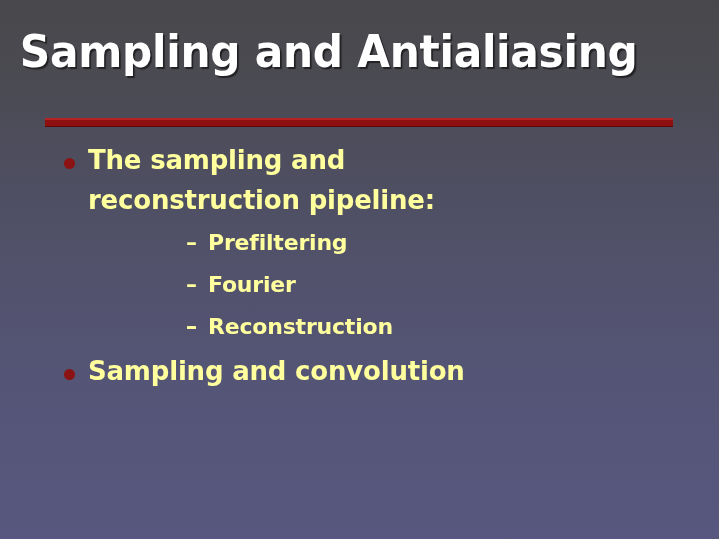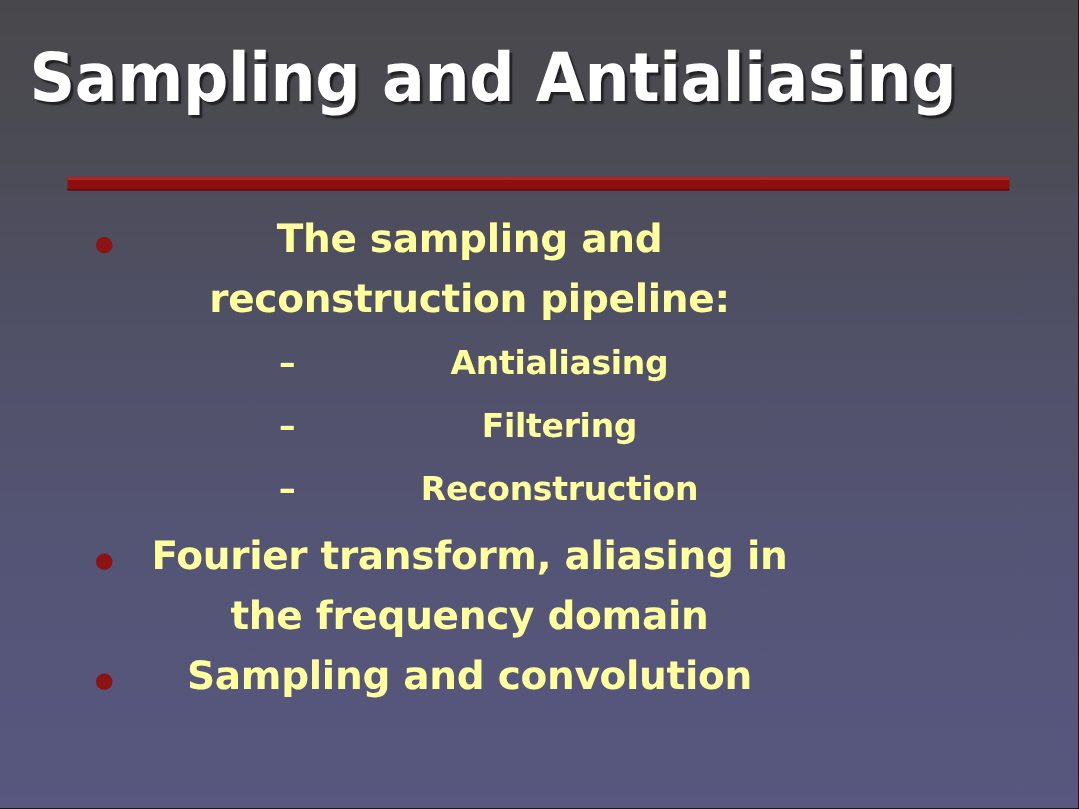--- a/index.html
+++ b/index.html
@@ -62,21 +62,20 @@
     border-bottom: 1px solid #5d0808;
     box-sizing: border-box;
   }
 
   
   #body-area {
     position: absolute;
     left: 0;
     top: 140px;
     width: 568px;
-    text-align: center;
   }
 
   ul.lvl1 {
     list-style: none;
     margin: 0;
     padding: 0;
   }
 
   li.bullet1 {
     position: relative;
@@ -143,40 +142,36 @@
   <div id="body-area">
     <ul class="lvl1">
 
       <li class="bullet1">
         <span class="marker1"></span>
         <span class="txt">The sampling and reconstruction pipeline:</span>
 
         <ul class="lvl2">
           <li class="bullet2">
             <span class="marker2">–</span>
-            <span class="txt">Antialiasing</span>
+            <span class="txt">Prefiltering</span>
           </li>
           <li class="bullet2">
             <span class="marker2">–</span>
-            <span class="txt">Filtering</span>
+            <span class="txt">Fourier</span>
           </li>
           <li class="bullet2">
             <span class="marker2">–</span>
           </li>
           <li class="bullet2">
             <span class="marker2">–</span>
             <span class="txt">Reconstruction</span>
           </li>
         </ul>
       </li>
 
-      <li class="bullet1">
-        <span class="marker1"></span>
-        <span class="txt">Fourier transform, aliasing in the frequency domain</span>
-      </li>
 
       <li class="bullet1">
         <span class="marker1"></span>
         <span class="txt">Sampling and convolution</span>
       </li>
 
     </ul>
   </div>
 
 </div>

